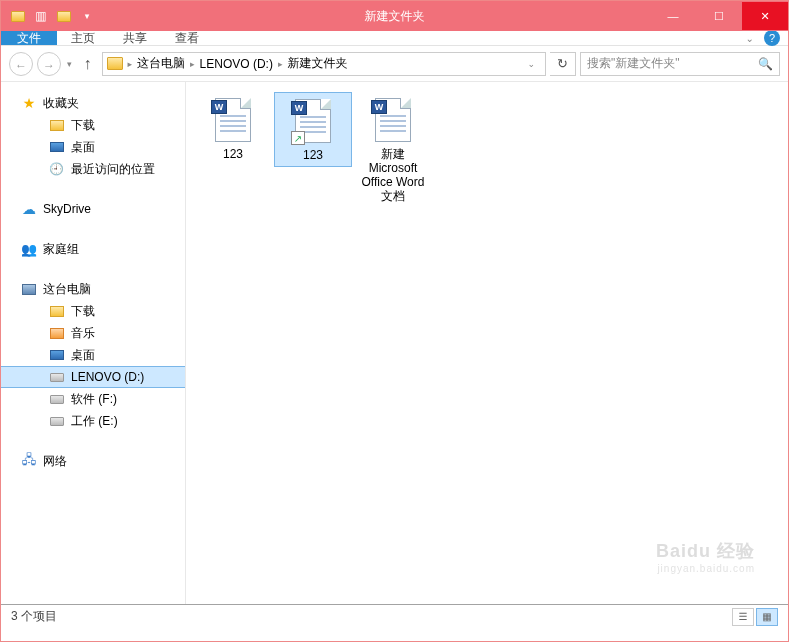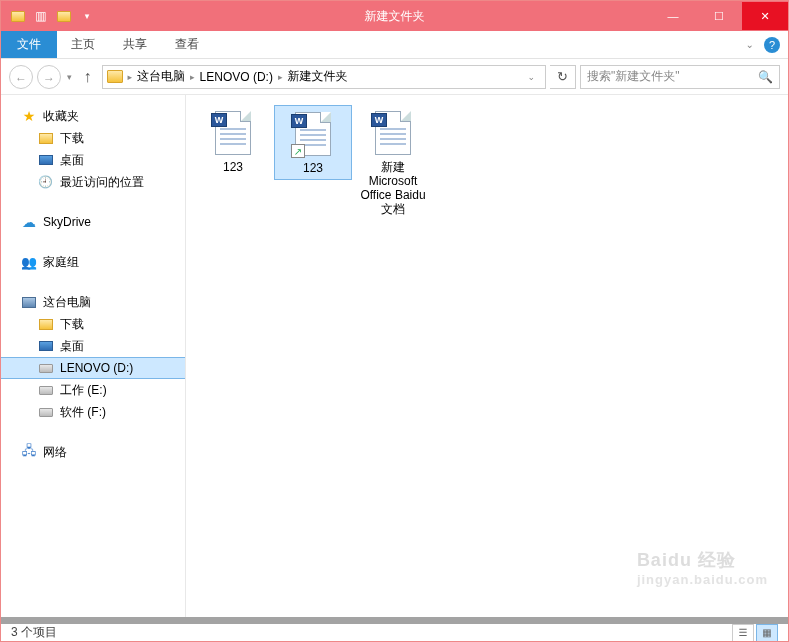--- a/index.html
+++ b/index.html
@@ -8,21 +8,21 @@
 
 .titlebar { height: 30px; background: #f1707a; display: flex; align-items: center; color: #fff; position: relative; }
 .titlebar .qat { display: flex; align-items: center; gap: 1px; padding-left: 6px; }
 .qat-icon { width: 22px; height: 22px; display: flex; align-items: center; justify-content: center; }
 .titlebar .title { position: absolute; left: 50%; transform: translateX(-50%); font-size: 12px; }
 .win-controls { margin-left: auto; display: flex; }
 .win-btn { width: 46px; height: 28px; display: flex; align-items: center; justify-content: center; color: #fff; font-size: 11px; }
 .win-close { background: #e81123; }
 
 
-.ribbon { height: 28px; background: #fff; display: flex; align-items: stretch; border-bottom: 1px solid #e3e3e3; padding-right: 8px; }
+.ribbon { height: 15px; background: #fff; display: flex; align-items: stretch; border-bottom: 1px solid #e3e3e3; padding-right: 8px; }
 .file-tab { background: #2a8dd4; color: #fff; padding: 0 16px; display: flex; align-items: center; font-size: 12px; }
 .rtab { padding: 0 14px; display: flex; align-items: center; font-size: 12px; color: #444; }
 .ribbon-spacer { flex: 1; }
 .ribbon-help { display: flex; align-items: center; gap: 10px; color: #666; }
 .help-circle { width: 16px; height: 16px; border-radius: 50%; background: #2a8dd4; color: #fff; font-size: 11px; display: flex; align-items: center; justify-content: center; }
 
 
 .navbar { height: 36px; display: flex; align-items: center; padding: 4px 8px; gap: 4px; border-bottom: 1px solid #e8e8e8; }
 .nav-btn { width: 24px; height: 24px; border: 1px solid #ccc; border-radius: 50%; display: flex; align-items: center; justify-content: center; color: #999; font-size: 12px; }
 .nav-arrow-down { font-size: 9px; color: #888; padding: 0 2px; }
@@ -35,21 +35,21 @@
 .searchbox { width: 200px; height: 24px; border: 1px solid #ccc; display: flex; align-items: center; padding: 0 6px; font-size: 12px; color: #888; }
 .searchbox .mag { margin-left: auto; color: #666; }
 
 
 .explorer-body { display: flex; height: calc(642px - 30px - 28px - 36px - 24px - 2px); }
 .navpane { width: 185px; border-right: 1px solid #e8e8e8; padding-top: 10px; overflow-y: auto; position: relative; }
 .navpane::after { content: ""; position: absolute; right: 0; top: 0; width: 16px; height: 100%; }
 .tree-group { margin-bottom: 18px; }
 .tree-item { display: flex; align-items: center; font-size: 12px; height: 22px; padding-left: 22px; gap: 6px; white-space: nowrap; overflow: hidden; }
 .tree-item.top { padding-left: 20px; font-size: 12px; }
-.tree-item.child { padding-left: 37px; }
+.tree-item.child { padding-left: 48px; }
 .tree-item.selected { background: #cde8ff; border: 1px solid #7ab6e8; border-left: none; border-right: none; }
 .tico { width: 16px; height: 16px; flex-shrink: 0; display: inline-flex; align-items: center; justify-content: center; }
 
 
 .i-star { color: #f6b400; font-size: 14px; }
 .i-folder { width: 14px; height: 11px; background: linear-gradient(#ffe9a8,#f5c23c); border: 1px solid #d9a52b; border-radius: 1px; }
 .i-desktop { width: 14px; height: 10px; background: linear-gradient(#5aa0e0,#2f6db3); border: 1px solid #2a5b94; }
 .i-recent { color: #6a8; font-size: 12px; }
 .i-sky { color: #2a8dd4; font-size: 14px; }
 .i-home { color: #4a7; font-size: 13px; }
@@ -69,28 +69,28 @@
 .file-ico { width: 48px; height: 48px; position: relative; margin-bottom: 3px; }
 .doc-page { position: absolute; width: 36px; height: 44px; left: 6px; top: 2px; background: #fff; border: 1px solid #9ab; }
 .doc-page::before { content: ""; position: absolute; right: -1px; top: -1px; width: 10px; height: 10px; background: linear-gradient(135deg, #fff 48%, #cdd 52%); border-left: 1px solid #9ab; border-bottom: 1px solid #9ab; }
 .doc-lines { position: absolute; left: 4px; top: 16px; right: 4px; }
 .doc-lines span { display: block; height: 2px; background: #b0c4de; margin-bottom: 3px; }
 .w-badge { position: absolute; left: 2px; top: 4px; width: 16px; height: 14px; background: #2b579a; color: #fff; font-size: 9px; font-weight: bold; display: flex; align-items: center; justify-content: center; border: 1px solid #1a3e70; }
 .shortcut-arrow { position: absolute; left: 2px; bottom: 0; width: 14px; height: 14px; background: #fff; border: 1px solid #888; display: flex; align-items: center; justify-content: center; font-size: 10px; color: #2a5; }
 .file-label { line-height: 14px; word-break: break-word; }
 
 
-.statusbar { height: 24px; border-top: 7px solid #a3a3a3; display: flex; align-items: center; padding: 0 10px; font-size: 12px; color: #444; }
+.statusbar { height: 24px; border-top: 1px solid #a3a3a3; display: flex; align-items: center; padding: 0 10px; font-size: 12px; color: #444; }
 .statusbar .views { margin-left: auto; display: flex; gap: 2px; }
 .view-btn { width: 22px; height: 18px; border: 1px solid #ccc; display: flex; align-items: center; justify-content: center; font-size: 10px; color: #666; }
 .view-btn.active { background: #cde8ff; border-color: #7ab6e8; }
 
 
-.watermark { position: absolute; right: 20px; bottom: 30px; color: #ddd; font-size: 18px; font-weight: bold; pointer-events: none; letter-spacing: 1px; }
-.watermark small { display: block; font-size: 13px; font-weight: bold; color: #e3e3e3; }
+.watermark { position: absolute; right: 33px; bottom: 30px; color: #ddd; font-size: 18px; font-weight: bold; pointer-events: none; letter-spacing: 1px; }
+.watermark small { display: block; font-size: 10px; font-weight: normal; text-align: right; color: #e3e3e3; }
 
 
 .addr-folder { width: 16px; height: 13px; background: linear-gradient(#ffe9a8,#f5c23c); border: 1px solid #d9a52b; border-radius: 1px; margin-right: 3px; flex-shrink: 0; }
 </style>
 </head>
 <body>
 
 <div class="titlebar">
   <div class="qat">
     <span class="qat-icon">
@@ -189,41 +189,47 @@
           <span>这台电脑</span>
         </div>
       <div class="tree-item child">
           <span class="tico">
             <span class="i-down"></span>
           </span>
           <span>下载</span>
         </div>
       <div class="tree-item child">
           <span class="tico">
+            <span class="i-music"></span>
+          </span>
+          <span>音乐</span>
+        </div>
+      <div class="tree-item child">
+          <span class="tico">
             <span class="i-desktop"></span>
           </span>
           <span>桌面</span>
         </div>
       <div class="tree-item child selected">
           <span class="tico">
             <span class="i-drive"></span>
           </span>
           <span>LENOVO (D:)</span>
         </div>
       <div class="tree-item child">
           <span class="tico">
             <span class="i-drive"></span>
           </span>
+          <span>软件 (F:)</span>
+        </div>
+      <div class="tree-item child">
+          <span class="tico">
+            <span class="i-drive"></span>
+          </span>
           <span>工作 (E:)</span>
-        </div>
-      <div class="tree-item child">
-          <span class="tico">
-            <span class="i-drive"></span>
-          </span>
-          <span>软件 (F:)</span>
         </div>
     </div>
     <div class="tree-group">
       <div class="tree-item top">
           <span class="tico i-net">🖧</span>
           <span>网络</span>
         </div>
     </div>
   </div>
 
@@ -262,21 +268,21 @@
         <div class="doc-page">
             <div class="doc-lines">
               <span></span>
               <span></span>
               <span></span>
               <span></span>
             </div>
           </div>
         <div class="w-badge">W</div>
       </div>
-      <div class="file-label">新建 Microsoft Office Baidu 文档</div>
+      <div class="file-label">新建 Microsoft Office Word 文档</div>
     </div>
 
     <div class="watermark">
       <span>Baidu 经验</span>
       <small>jingyan.baidu.com</small>
     </div>
   </div>
 </div>
 
 <div class="statusbar">

